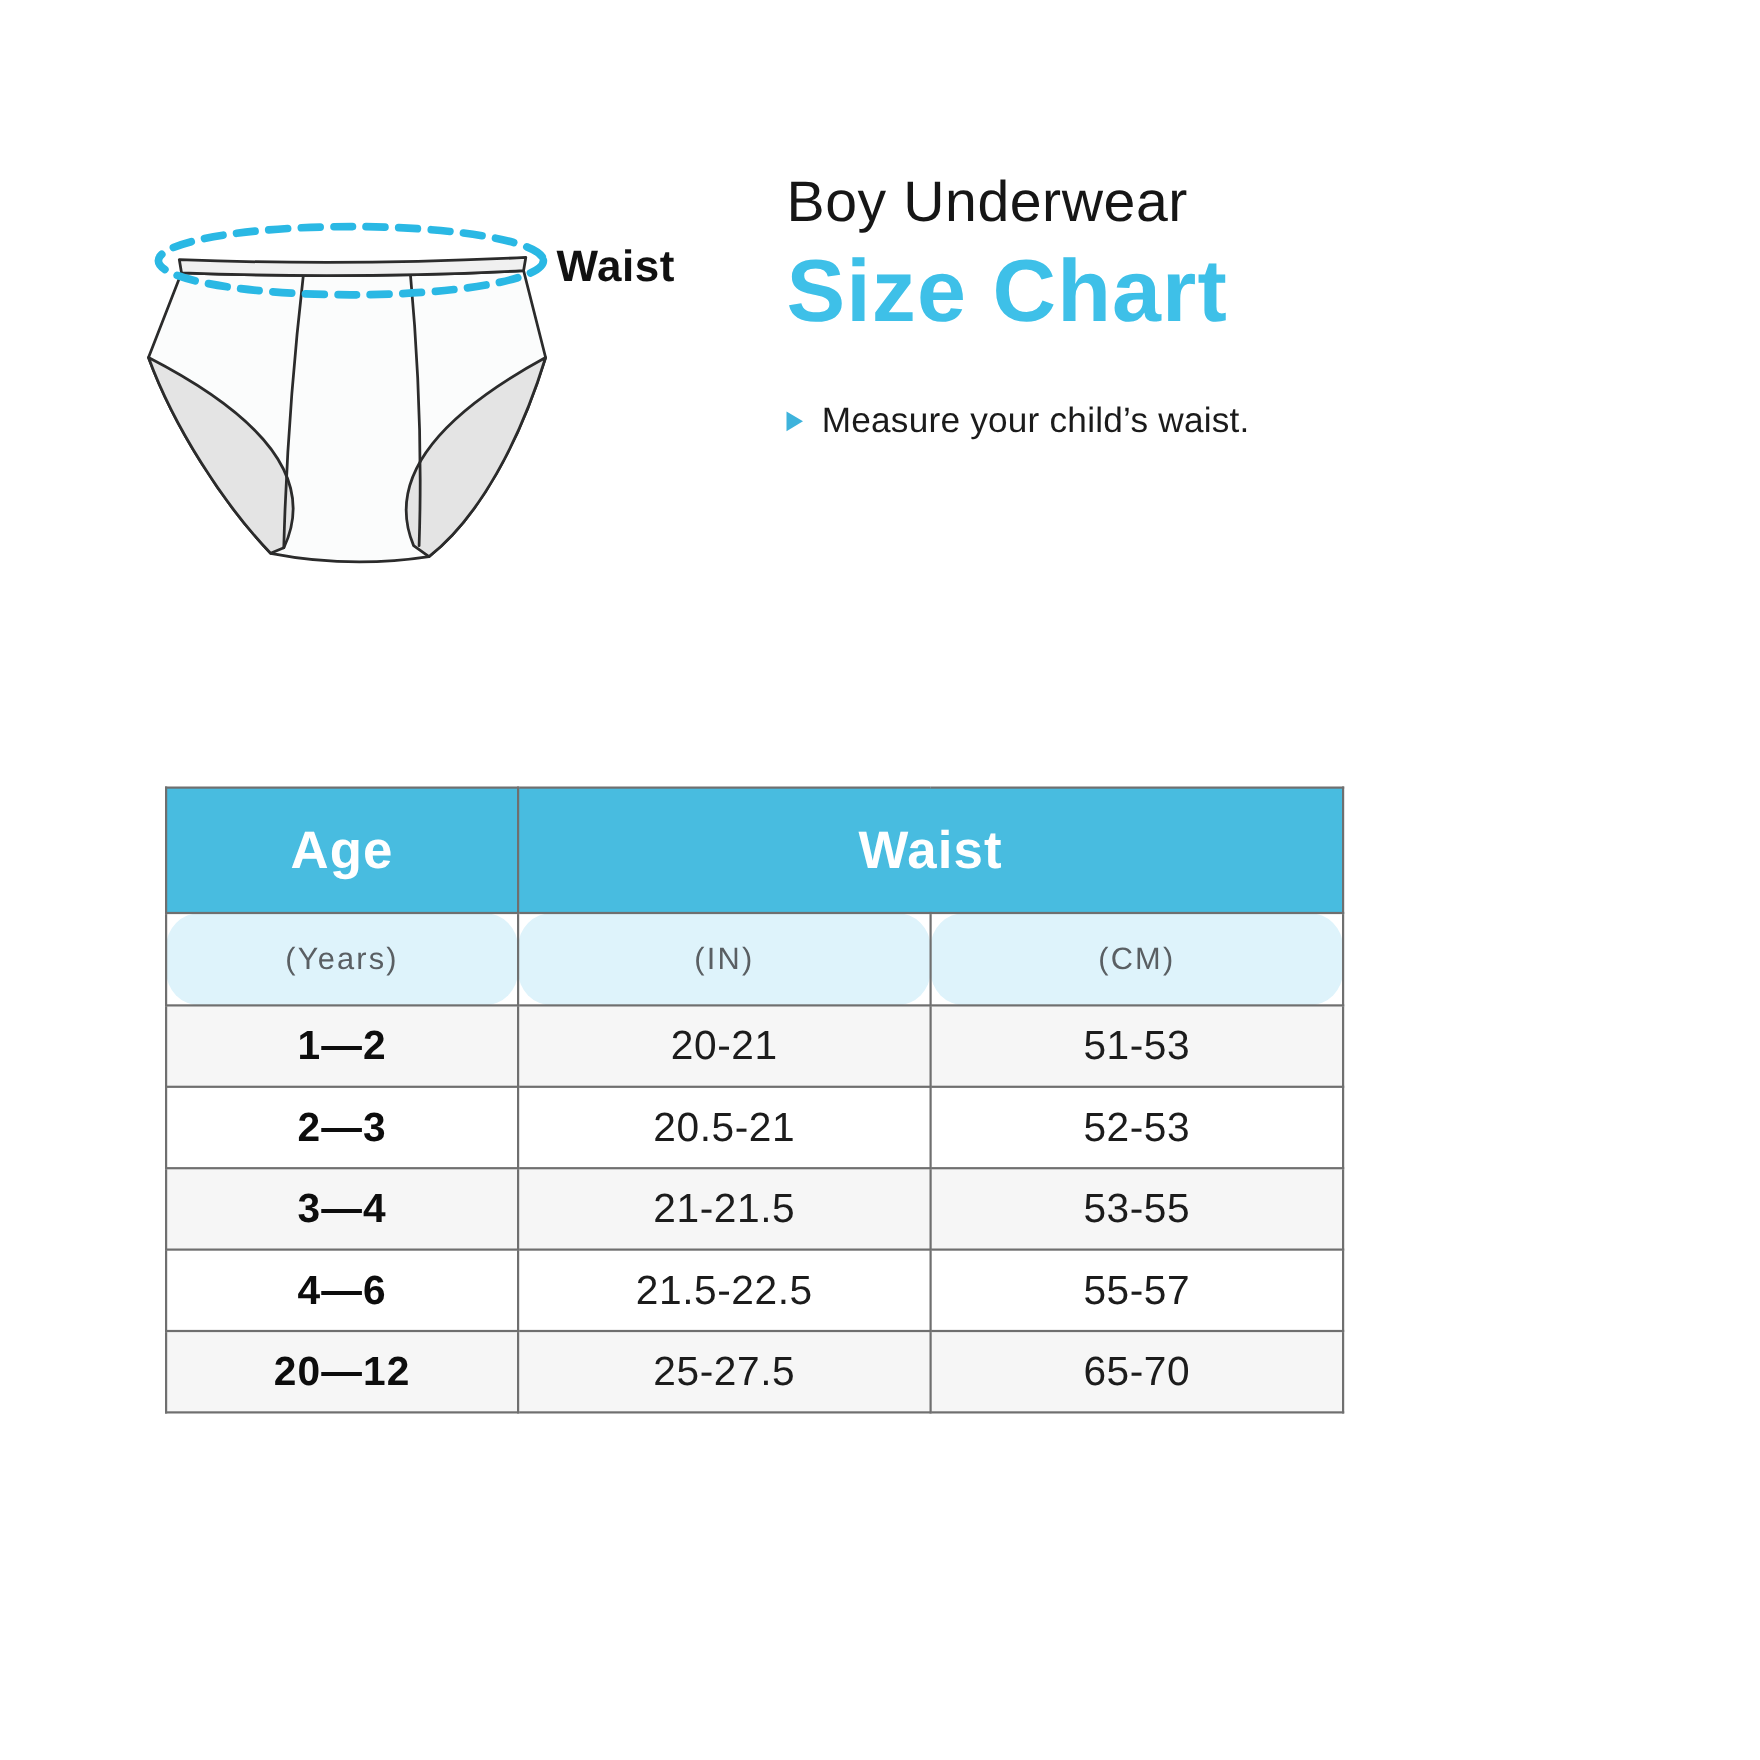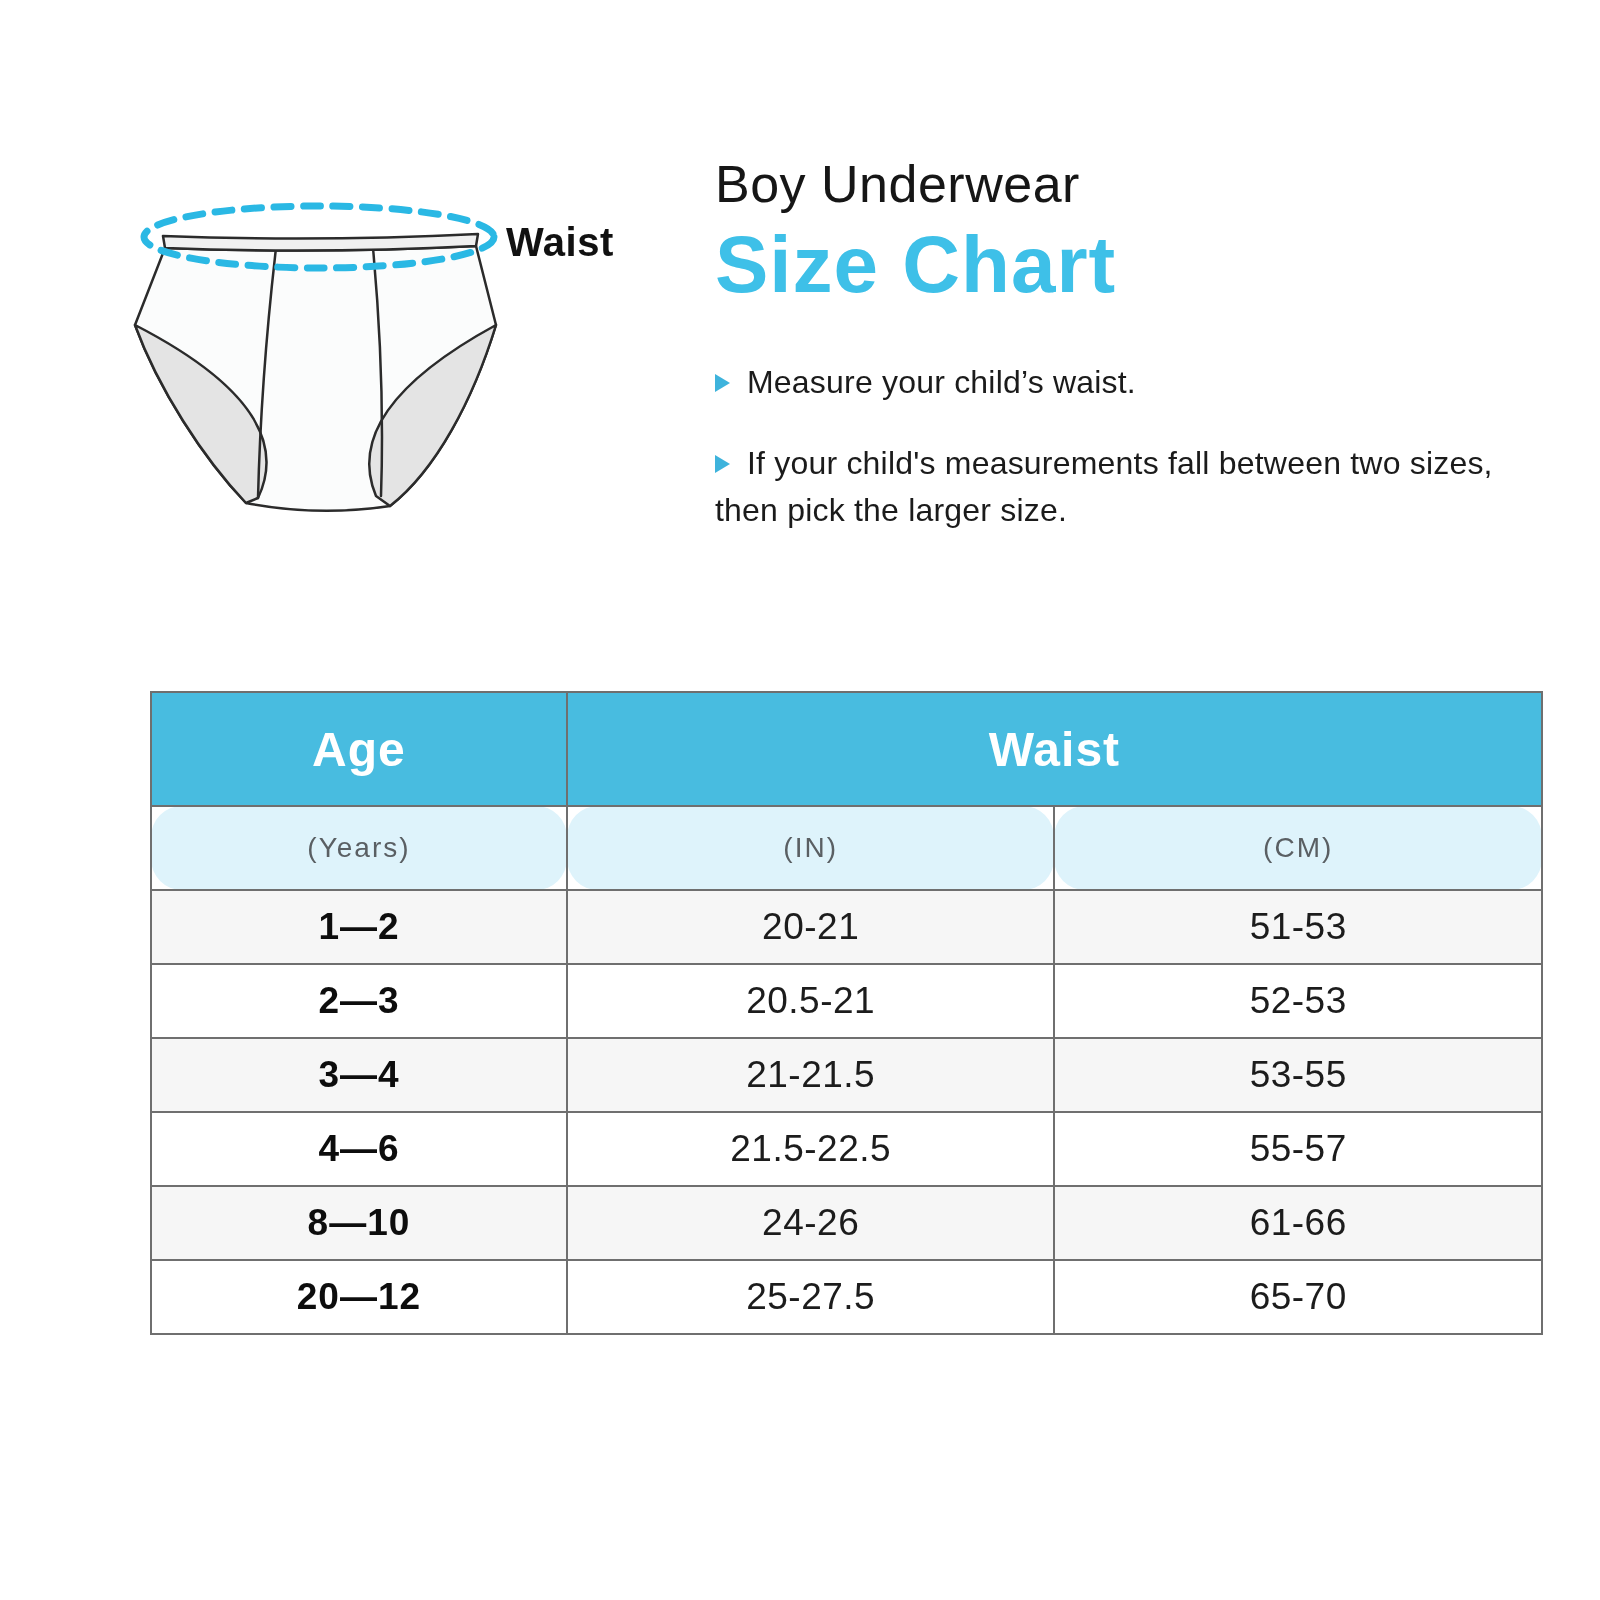--- a/index.html
+++ b/index.html
@@ -39,21 +39,21 @@
   .bullet{margin:0 0 34px;font-size:32px;line-height:1.47;color:#1b1b1b;letter-spacing:0.2px;}
   .tri{
     display:inline-block;width:0;height:0;vertical-align:baseline;
     border-left:15px solid var(--triangle);
     border-top:9px solid transparent;border-bottom:9px solid transparent;
     margin-right:17px;position:relative;top:-1px;
   }
 
   
   .size-table{
-    position:absolute;left:150px;top:691px;width:1393px;
+    position:absolute;left:150px;top:715px;width:1072px;
     border-collapse:collapse;table-layout:fixed;
     border:2px solid #8c8c8c;
   }
   .size-table th,.size-table td{
     border:2px solid var(--grid);text-align:center;vertical-align:middle;padding:0;
   }
   .size-table .head th{
     background:var(--table-header-bg);color:#ffffff;
     font-size:48px;font-weight:700;letter-spacing:1px;height:112px;
   }
@@ -86,21 +86,20 @@
     <ellipse class="waist-ellipse" cx="201" cy="59" rx="175" ry="31"></ellipse>
   </svg>
   <span class="waist-label">Waist</span>
 </div>
 
 <div class="intro">
   <h1 class="title">Boy Underwear</h1>
   <h2 class="subtitle">Size Chart</h2>
   <div class="bullets">
     <p class="bullet"><span class="tri"></span><span>Measure your child’s waist.</span></p>
-    <p class="bullet"><span class="tri"></span><span>If your child's measurements fall between two sizes, then pick the larger size.</span></p>
   </div>
 </div>
 
 <table class="size-table">
   <colgroup>
     <col style="width:29.9%">
     <col style="width:35.05%">
     <col style="width:35.05%">
   </colgroup>
   <thead>
@@ -129,23 +128,18 @@
       <td class="age">3—4</td>
       <td>21-21.5</td>
       <td>53-55</td>
     </tr>
     <tr>
       <td class="age">4—6</td>
       <td>21.5-22.5</td>
       <td>55-57</td>
     </tr>
     <tr>
-      <td class="age">8—10</td>
-      <td>24-26</td>
-      <td>61-66</td>
-    </tr>
-    <tr>
       <td class="age">20—12</td>
       <td>25-27.5</td>
       <td>65-70</td>
     </tr>
   </tbody>
 </table>
 
 </body></html>

